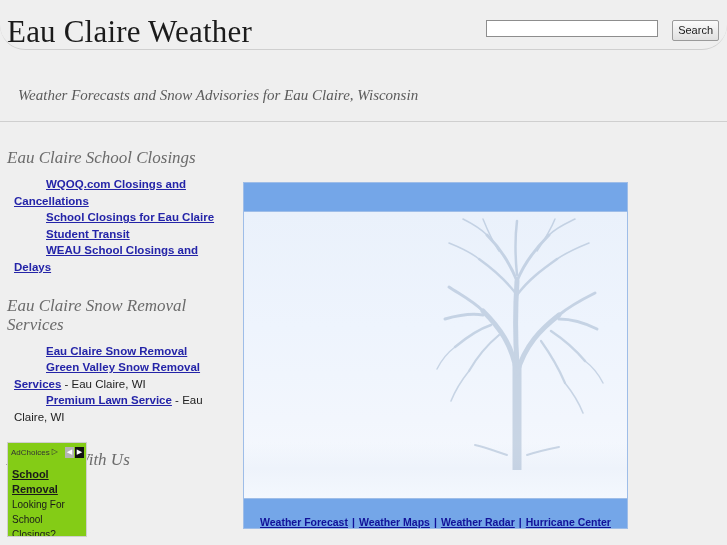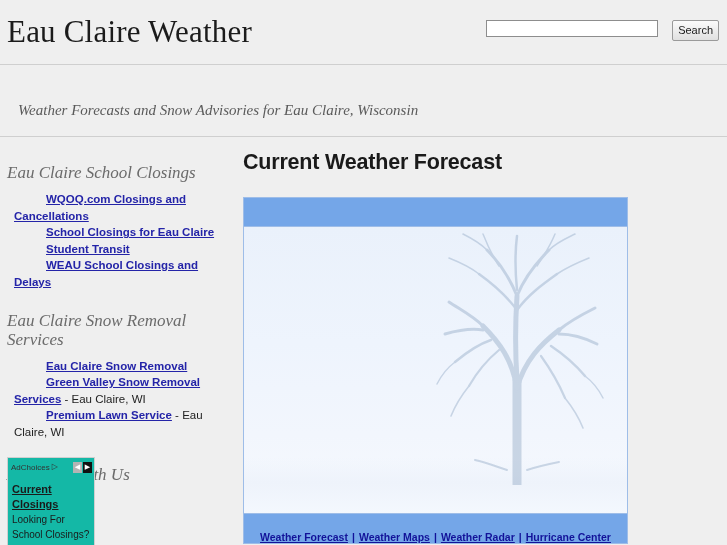--- a/index.html
+++ b/index.html
@@ -11,23 +11,24 @@
     height: 545px;
     background: #efefef;
     font-family: "Liberation Sans", sans-serif;
     overflow: hidden;
     position: relative;
   }
 
   
   .site-header {
     position: relative;
-    height: 65px;
+    height: 50px;
     box-sizing: border-box;
     border-bottom: 1px solid #cfcfcf;
+    border-radius: 30px;
   }
   .site-title {
     position: absolute;
     left: 7px;
     top: 14px;
     margin: 0;
     font-family: "Liberation Serif", serif;
     font-size: 31px;
     font-weight: normal;
     letter-spacing: 0.2px;
@@ -137,25 +138,25 @@
   .side-list .suffix {
     color: #222222;
     font-weight: normal;
   }
 
   
   .ad-box {
     position: absolute;
     left: 7px;
     top: 312px;
-    width: 88px;
+    width: 80px;
     height: 95px;
     box-sizing: border-box;
     border: 1px solid #cfcfcf;
-    background: #14b8a6;
+    background: #84cc16;
     overflow: hidden;
   }
   .ad-top {
     display: flex;
     align-items: center;
     height: 16px;
     padding: 2px 2px 0 3px;
     box-sizing: border-box;
   }
   .adchoices-label {
@@ -343,29 +344,28 @@
     <div class="ad-box">
       <div class="ad-top">
         <span class="adchoices-label">AdChoices</span>
         <span class="adchoices-tri">▷</span>
         <span class="ad-arrows">
           <span class="ad-arrow prev">◀</span>
           <span class="ad-arrow next">▶</span>
         </span>
       </div>
       <div class="ad-body">
-        <a href="#" class="ad-title">Current Closings</a>
+        <a href="#" class="ad-title">School Removal</a>
         <div class="ad-line">Looking For</div>
         <div class="ad-line">School Closings?</div>
       </div>
     </div>
   </div>
 
   <div class="main">
-    <h2 class="main-title">Current Weather Forecast</h2>
 
     <div class="weather-widget">
       <div class="ww-topbar"></div>
 
       <div class="ww-scene">
         <div class="ww-ground"></div>
         <div class="ww-tree">
           <svg viewBox="0 0 180 255" preserveAspectRatio="none">
             <g stroke="#8fa7c4" fill="none" stroke-linecap="round">
               <path d="M88 255 L88 150" stroke-width="9"></path>

